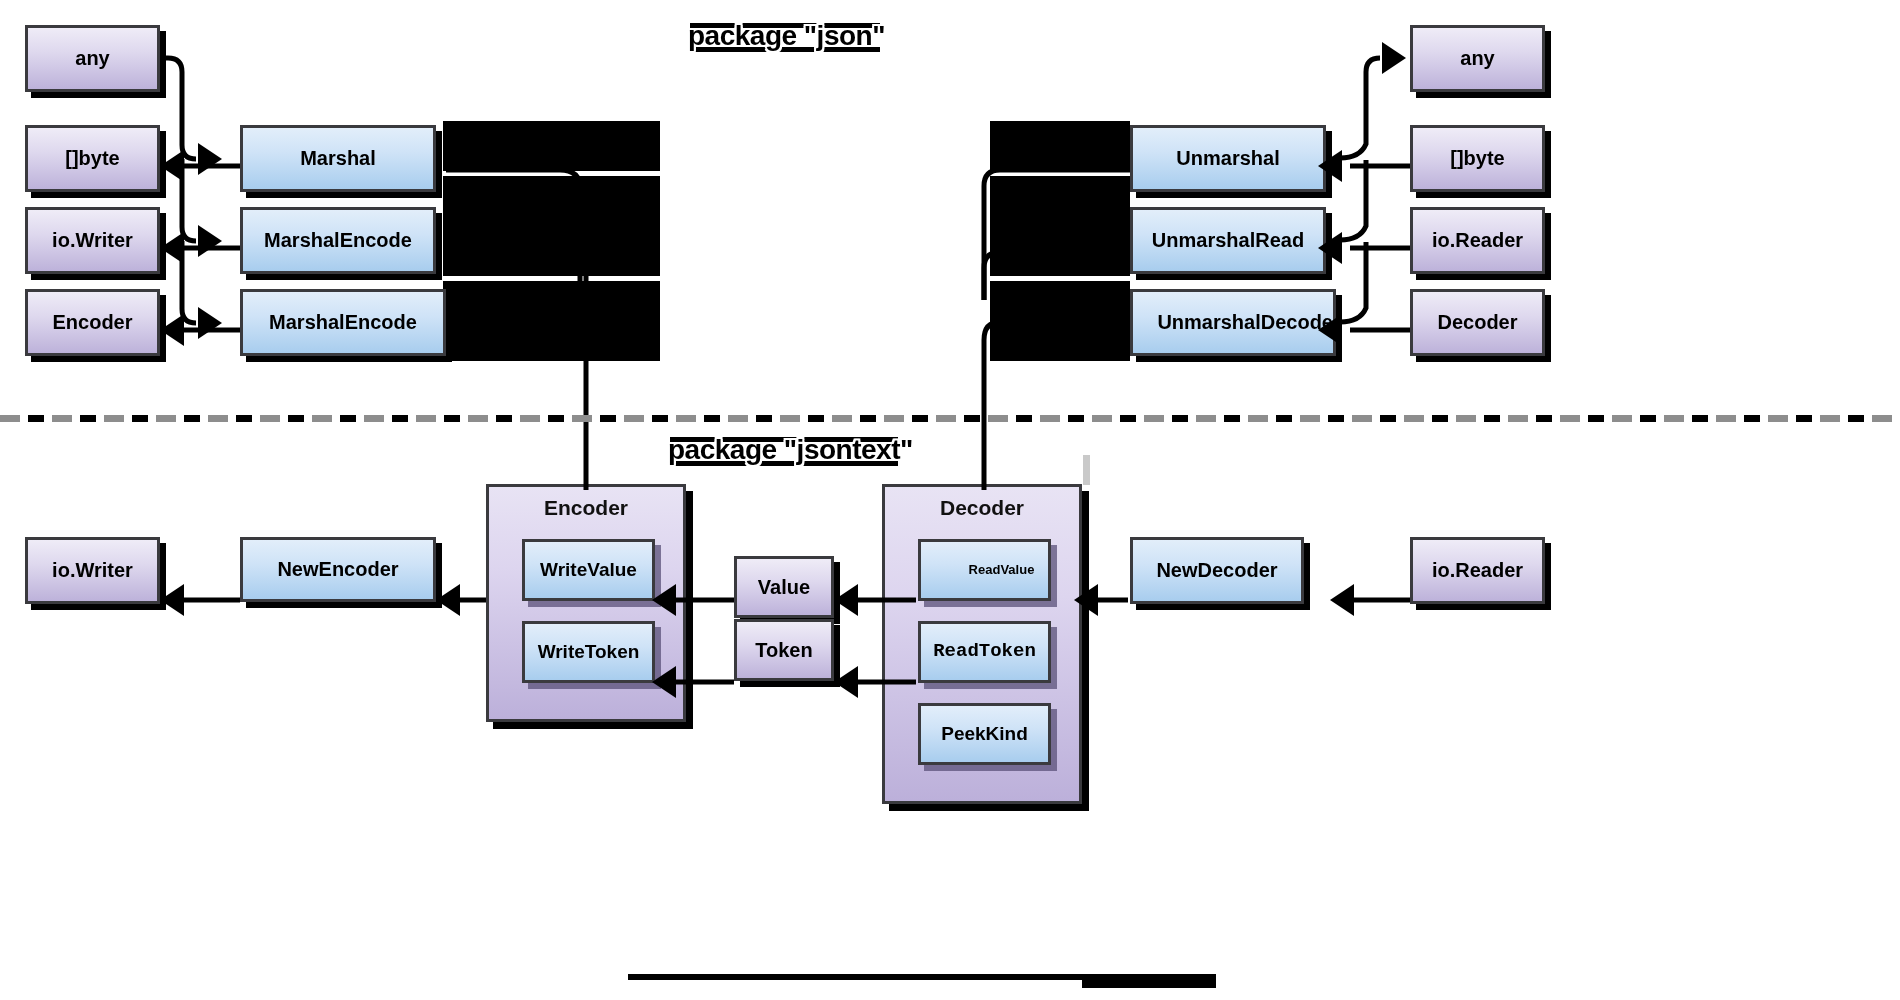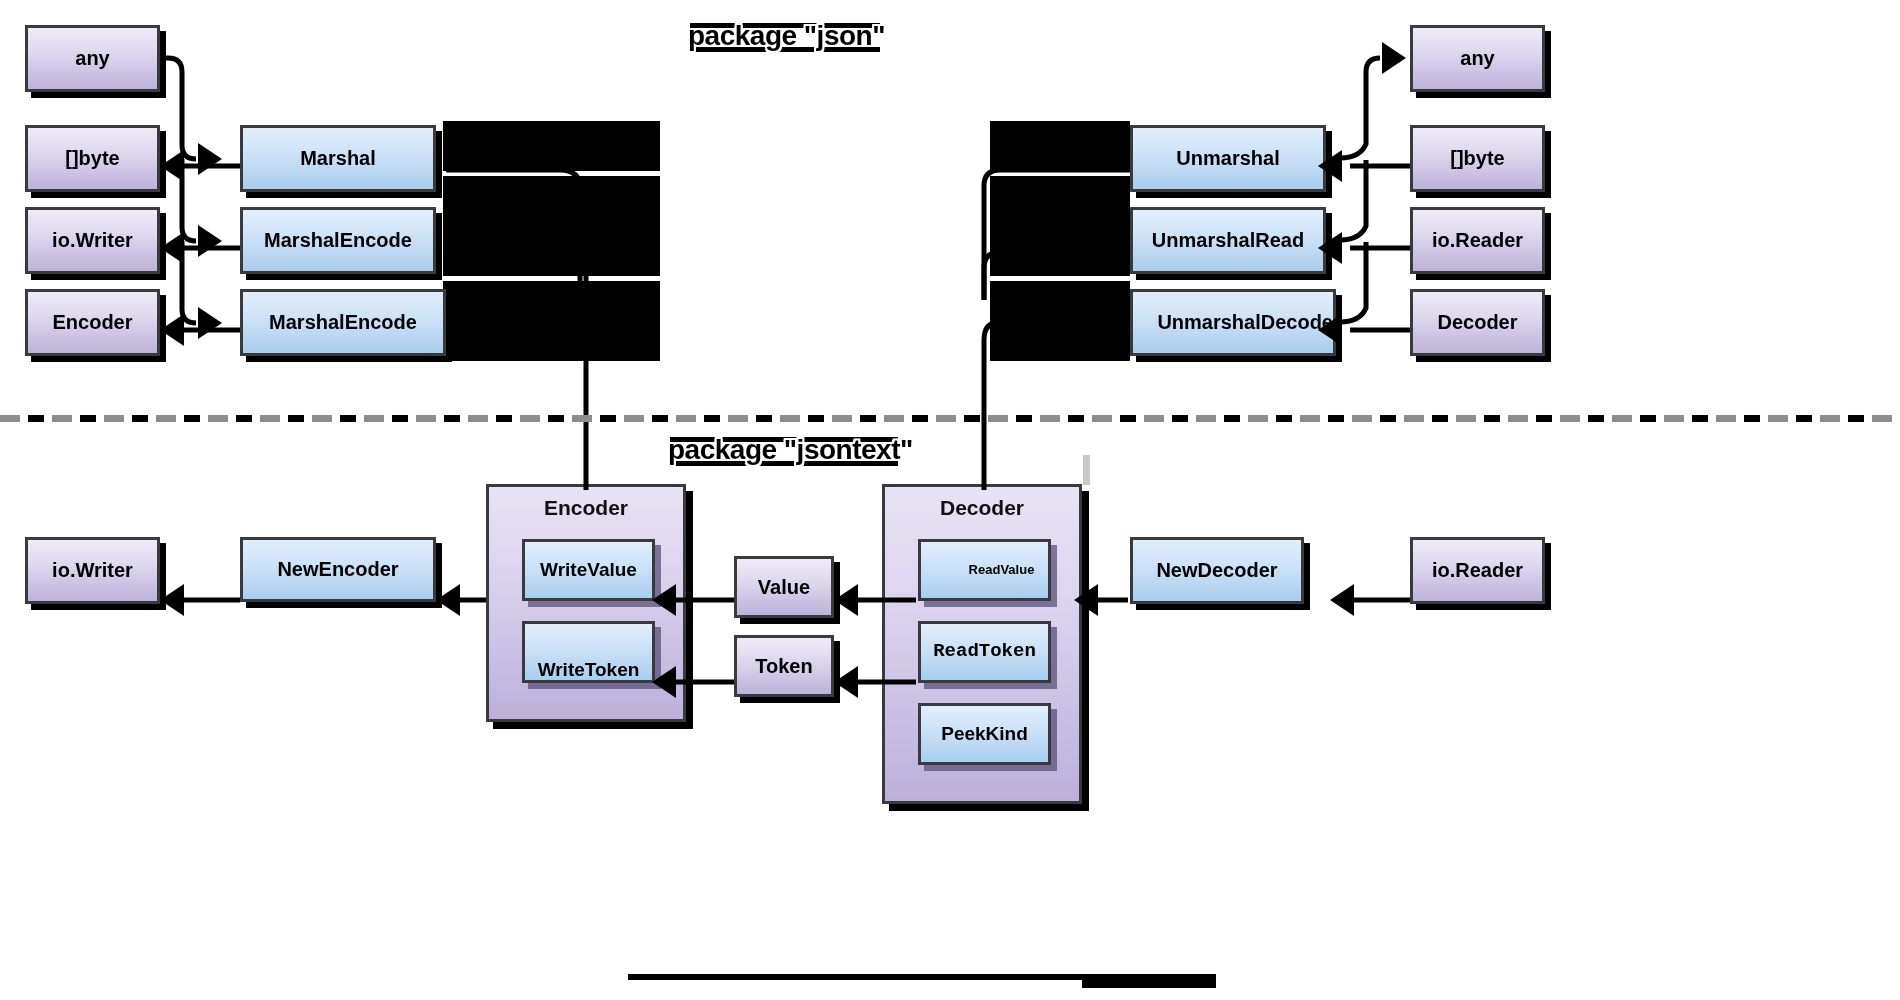--- a/index.html
+++ b/index.html
@@ -182,21 +182,21 @@
     <span class="ul top"></span>
     <span class="ul bot"></span>
     <span class="txt">package "jsontext"</span>
   </div>
 
   <div class="group" style="left:486px;top:484px;width:200px;height:238px;">
     <div class="group-title">Encoder</div>
     <div class="node blue" style="left:33px;top:52px;width:133px;height:62px;font-size:19px;">
       <span class="lbl">WriteValue</span>
     </div>
-    <div class="node blue" style="left:33px;top:134px;width:133px;height:62px;font-size:19px;align-items:flex-end;">
+    <div class="node blue" style="left:33px;top:134px;width:133px;height:62px;font-size:19px;">
       <span class="lbl">WriteToken</span>
     </div>
   </div>
 
   <div class="group" style="left:882px;top:484px;width:200px;height:320px;">
     <div class="group-title">Decoder</div>
     <div class="node blue" style="left:33px;top:52px;width:133px;height:62px;font-size:13px;padding-left:34px;">
       <span class="lbl">ReadValue</span>
     </div>
     <div class="node blue" style="left:33px;top:134px;width:133px;height:62px;font-size:19px;font-family:Liberation Mono, monospace;">
@@ -210,21 +210,21 @@
   <div class="node purple" style="left:25px;top:537px;width:135px;height:67px;font-size:20px;">
     <span class="lbl">io.Writer</span>
   </div>
   <div class="node blue" style="left:240px;top:537px;width:196px;height:65px;font-size:20px;">
     <span class="lbl">NewEncoder</span>
   </div>
 
   <div class="node purple" style="left:734px;top:556px;width:100px;height:62px;font-size:20px;">
     <span class="lbl">Value</span>
   </div>
-  <div class="node purple" style="left:734px;top:619px;width:100px;height:62px;font-size:20px;margin-top:16px;">
+  <div class="node purple" style="left:734px;top:619px;width:100px;height:62px;font-size:20px;">
     <span class="lbl">Token</span>
   </div>
 
   <div class="node blue" style="left:1130px;top:537px;width:174px;height:67px;font-size:20px;">
     <span class="lbl">NewDecoder</span>
   </div>
   <div class="node purple" style="left:1410px;top:537px;width:135px;height:67px;font-size:20px;">
     <span class="lbl">io.Reader</span>
   </div>
 

